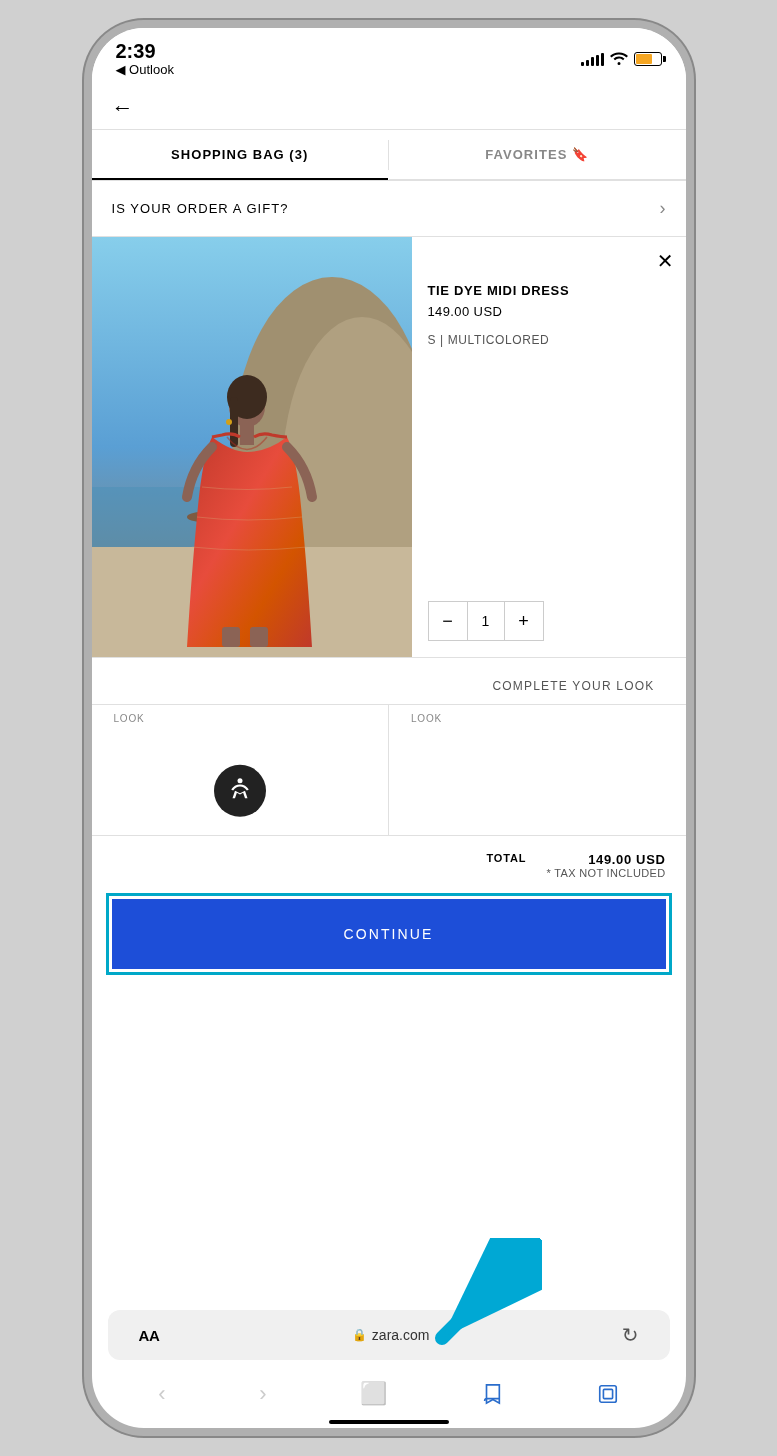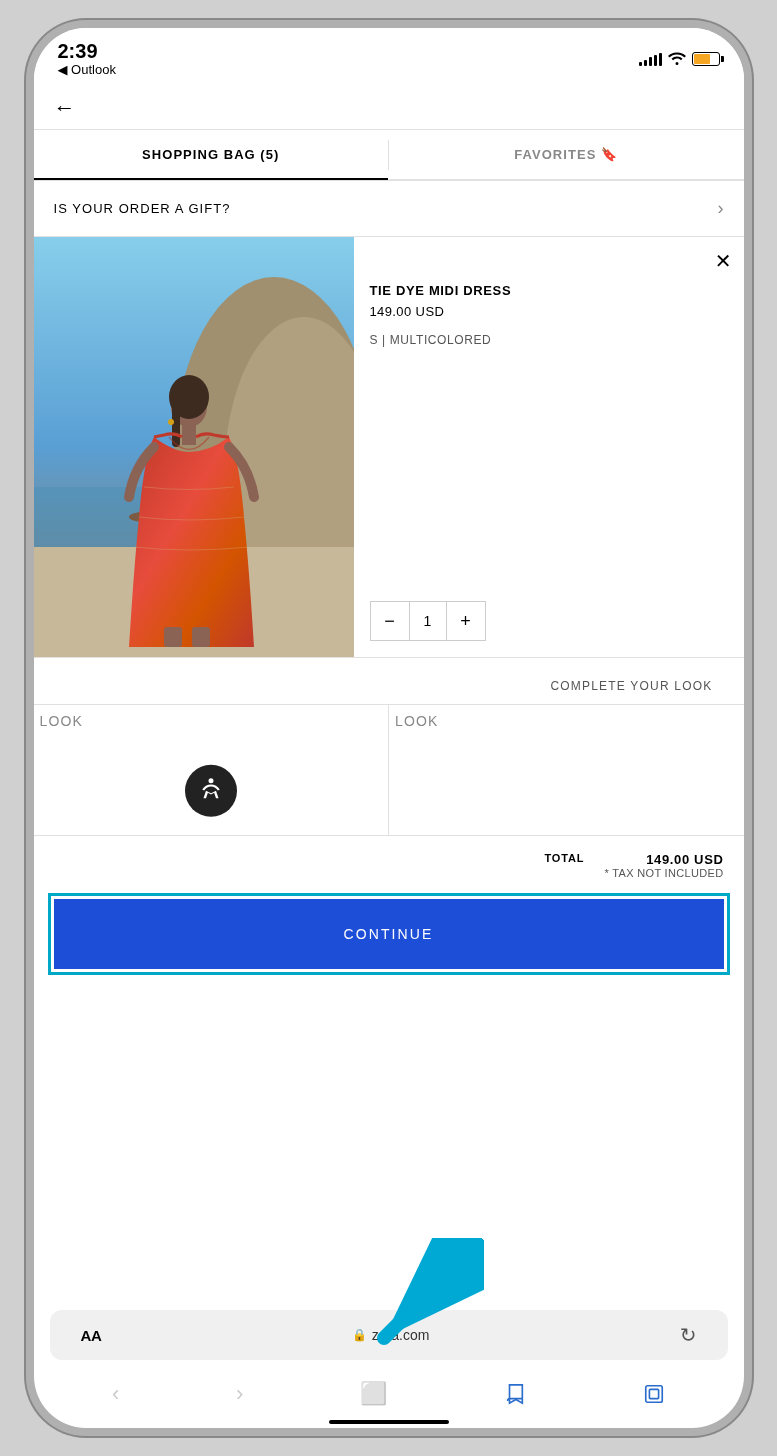--- a/index.html
+++ b/index.html
@@ -7,21 +7,21 @@
     body {
       width: 777px;
       min-height: 1456px;
       background: #d0d0d0;
       font-family: -apple-system, 'Helvetica Neue', Arial, sans-serif;
       display: flex;
       justify-content: center;
       align-items: center;
     }
     .phone-frame {
-      width: 710px;
+      width: 594px;
       height: 1400px;
       background: #fff;
       border-radius: 52px;
       overflow: hidden;
       position: relative;
       box-shadow: 0 0 0 8px #b0b0b0, 0 0 0 10px #888;
     }
     .status-bar {
       background: #fff;
       height: 52px;
@@ -248,26 +248,26 @@
       flex: 1;
       height: 130px;
       border-right: 1px solid #e0e0e0;
       position: relative;
       overflow: hidden;
     }
     .look-card:last-child {
       border-right: none;
     }
     .look-label {
-      font-size: 14px;
+      font-size: 10px;
       letter-spacing: 0.08em;
       color: #888;
       position: absolute;
       top: 8px;
-      left: 6px;
+      left: 22px;
     }
     .accessibility-icon {
       width: 52px;
       height: 52px;
       border-radius: 50%;
       background: #222;
       display: flex;
       align-items: center;
       justify-content: center;
       position: absolute;
@@ -442,21 +442,21 @@
       </div>
     </div>
   </div>
 
   <div class="nav-bar">
     <button class="back-btn">←</button>
   </div>
 
   <div class="tabs-bar">
     <div class="tab active">
-      <span>SHOPPING BAG (5)</span>
+      <span>SHOPPING BAG (3)</span>
     </div>
     <div class="tab-divider"></div>
     <div class="tab">
       <span>FAVORITES  🔖</span>
     </div>
   </div>
 
   <div class="gift-row">
     <span class="gift-text">IS YOUR ORDER A GIFT?</span>
     <span class="chevron-right">›</span>

